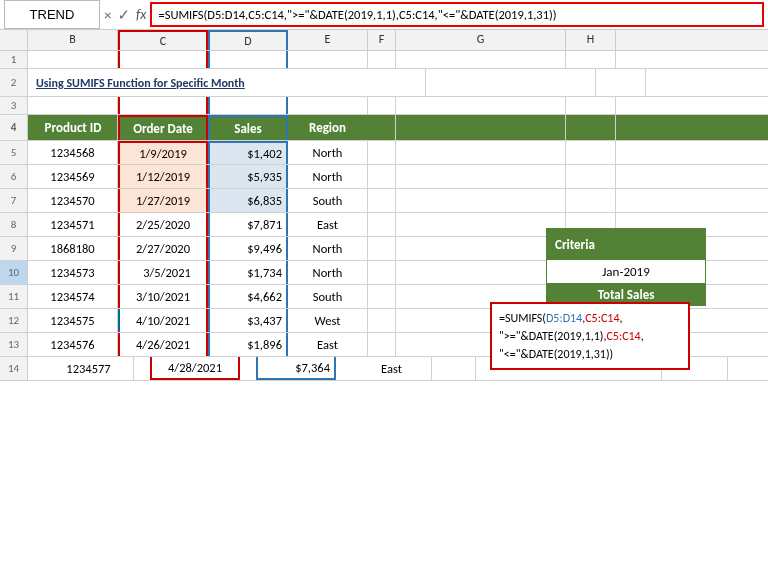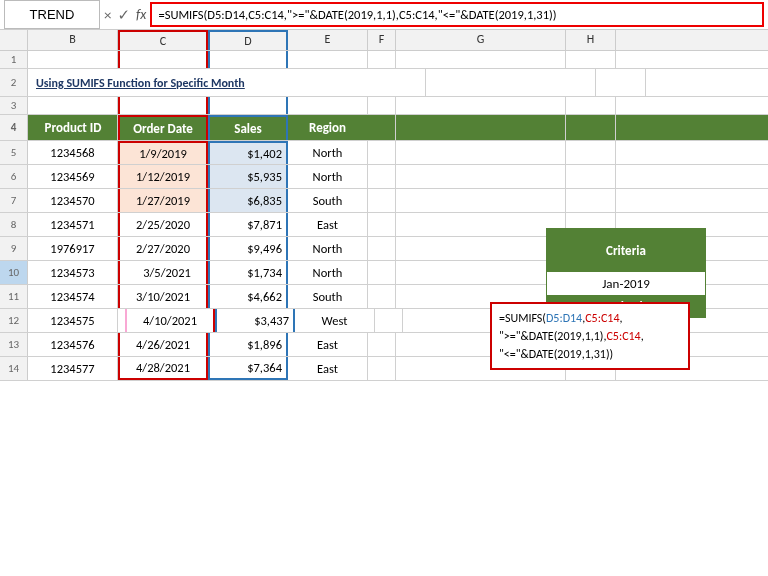--- a/index.html
+++ b/index.html
@@ -130,24 +130,24 @@
     .criteria-box {
       position: absolute;
       top: 198px;
       left: 546px;
       width: 160px;
       border: 1px solid #538135;
     }
     .criteria-header {
       background: #538135;
       color: #fff;
-      text-align: center;
+      text-align: left;
       font-weight: bold;
       font-size: 13px;
-      padding: 14px;
+      padding: 8px;
     }
     .criteria-value {
       background: #fff;
       text-align: center;
       font-size: 13px;
       padding: 4px;
       border-bottom: 1px solid #538135;
     }
     .total-sales-header {
       background: #538135;
@@ -282,21 +282,21 @@
           <div class="cell cell-center col-b">1234571</div>
           <div class="cell cell-center col-c" style="border-left:2px solid #c00;border-right:2px solid #c00;">2/25/2020</div>
           <div class="cell cell-right col-d" style="border-left:2px solid #2e75b6;border-right:2px solid #2e75b6;">$7,871</div>
           <div class="cell cell-center col-e">East</div>
           <div class="cell col-f"></div>
           <div class="cell col-g"></div>
           <div class="cell col-h"></div>
         </div>
         <div class="grid-row data-row" style="height: 24px;">
           <div class="row-num">9</div>
-          <div class="cell cell-center col-b">1976917</div>
+          <div class="cell cell-center col-b">1868180</div>
           <div class="cell cell-center col-c" style="border-left:2px solid #c00;border-right:2px solid #c00;">2/27/2020</div>
           <div class="cell cell-right col-d" style="border-left:2px solid #2e75b6;border-right:2px solid #2e75b6;">$9,496</div>
           <div class="cell cell-center col-e">North</div>
           <div class="cell col-f"></div>
           <div class="cell col-g"></div>
           <div class="cell col-h"></div>
         </div>
         <div class="grid-row data-row" style="height: 24px;">
           <div class="row-num" style="background: rgb(189, 215, 238);">10</div>
           <div class="cell cell-center col-b">1234573</div>
@@ -313,38 +313,38 @@
           <div class="cell cell-center col-c" style="border-left:2px solid #c00;border-right:2px solid #c00;">3/10/2021</div>
           <div class="cell cell-right col-d" style="border-left:2px solid #2e75b6;border-right:2px solid #2e75b6;">$4,662</div>
           <div class="cell cell-center col-e">South</div>
           <div class="cell col-f"></div>
           <div class="cell col-g"></div>
           <div class="cell col-h"></div>
         </div>
         <div class="grid-row data-row" style="height: 24px;">
           <div class="row-num">12</div>
           <div class="cell cell-center col-b">1234575</div>
-          <div class="cell cell-center col-c" style="border-left:2px solid #f9a8d4;border-right:2px solid #c00;margin-left:7px;">4/10/2021</div>
+          <div class="cell cell-center col-c" style="border-left:2px solid #0369a1;border-right:2px solid #c00;">4/10/2021</div>
           <div class="cell cell-right col-d" style="border-left:2px solid #2e75b6;border-right:2px solid #2e75b6;">$3,437</div>
           <div class="cell cell-center col-e">West</div>
           <div class="cell col-f"></div>
           <div class="cell col-g"></div>
           <div class="cell col-h"></div>
         </div>
         <div class="grid-row data-row" style="height: 24px;">
           <div class="row-num">13</div>
           <div class="cell cell-center col-b">1234576</div>
           <div class="cell cell-center col-c" style="border-left:2px solid #c00;border-right:2px solid #c00;">4/26/2021</div>
           <div class="cell cell-right col-d" style="border-left:2px solid #2e75b6;border-right:2px solid #2e75b6;">$1,896</div>
           <div class="cell cell-center col-e">East</div>
           <div class="cell col-f"></div>
           <div class="cell col-g"></div>
           <div class="cell col-h"></div>
         </div>
-        <div class="grid-row data-row" style="height: 24px;">
+        <div class="grid-row data-row" style="height: 24px; gap: 16px;">
           <div class="row-num">14</div>
           <div class="cell cell-center col-b">1234577</div>
           <div class="cell cell-center col-c" style="border-left:2px solid #c00;border-right:2px solid #c00;border-bottom:2px solid #c00;">4/28/2021</div>
           <div class="cell cell-right col-d" style="border-left:2px solid #2e75b6;border-right:2px solid #2e75b6;border-bottom:2px solid #2e75b6;">$7,364</div>
           <div class="cell cell-center col-e">East</div>
           <div class="cell col-f"></div>
           <div class="cell col-g"></div>
           <div class="cell col-h"></div>
         </div>
       </div>

